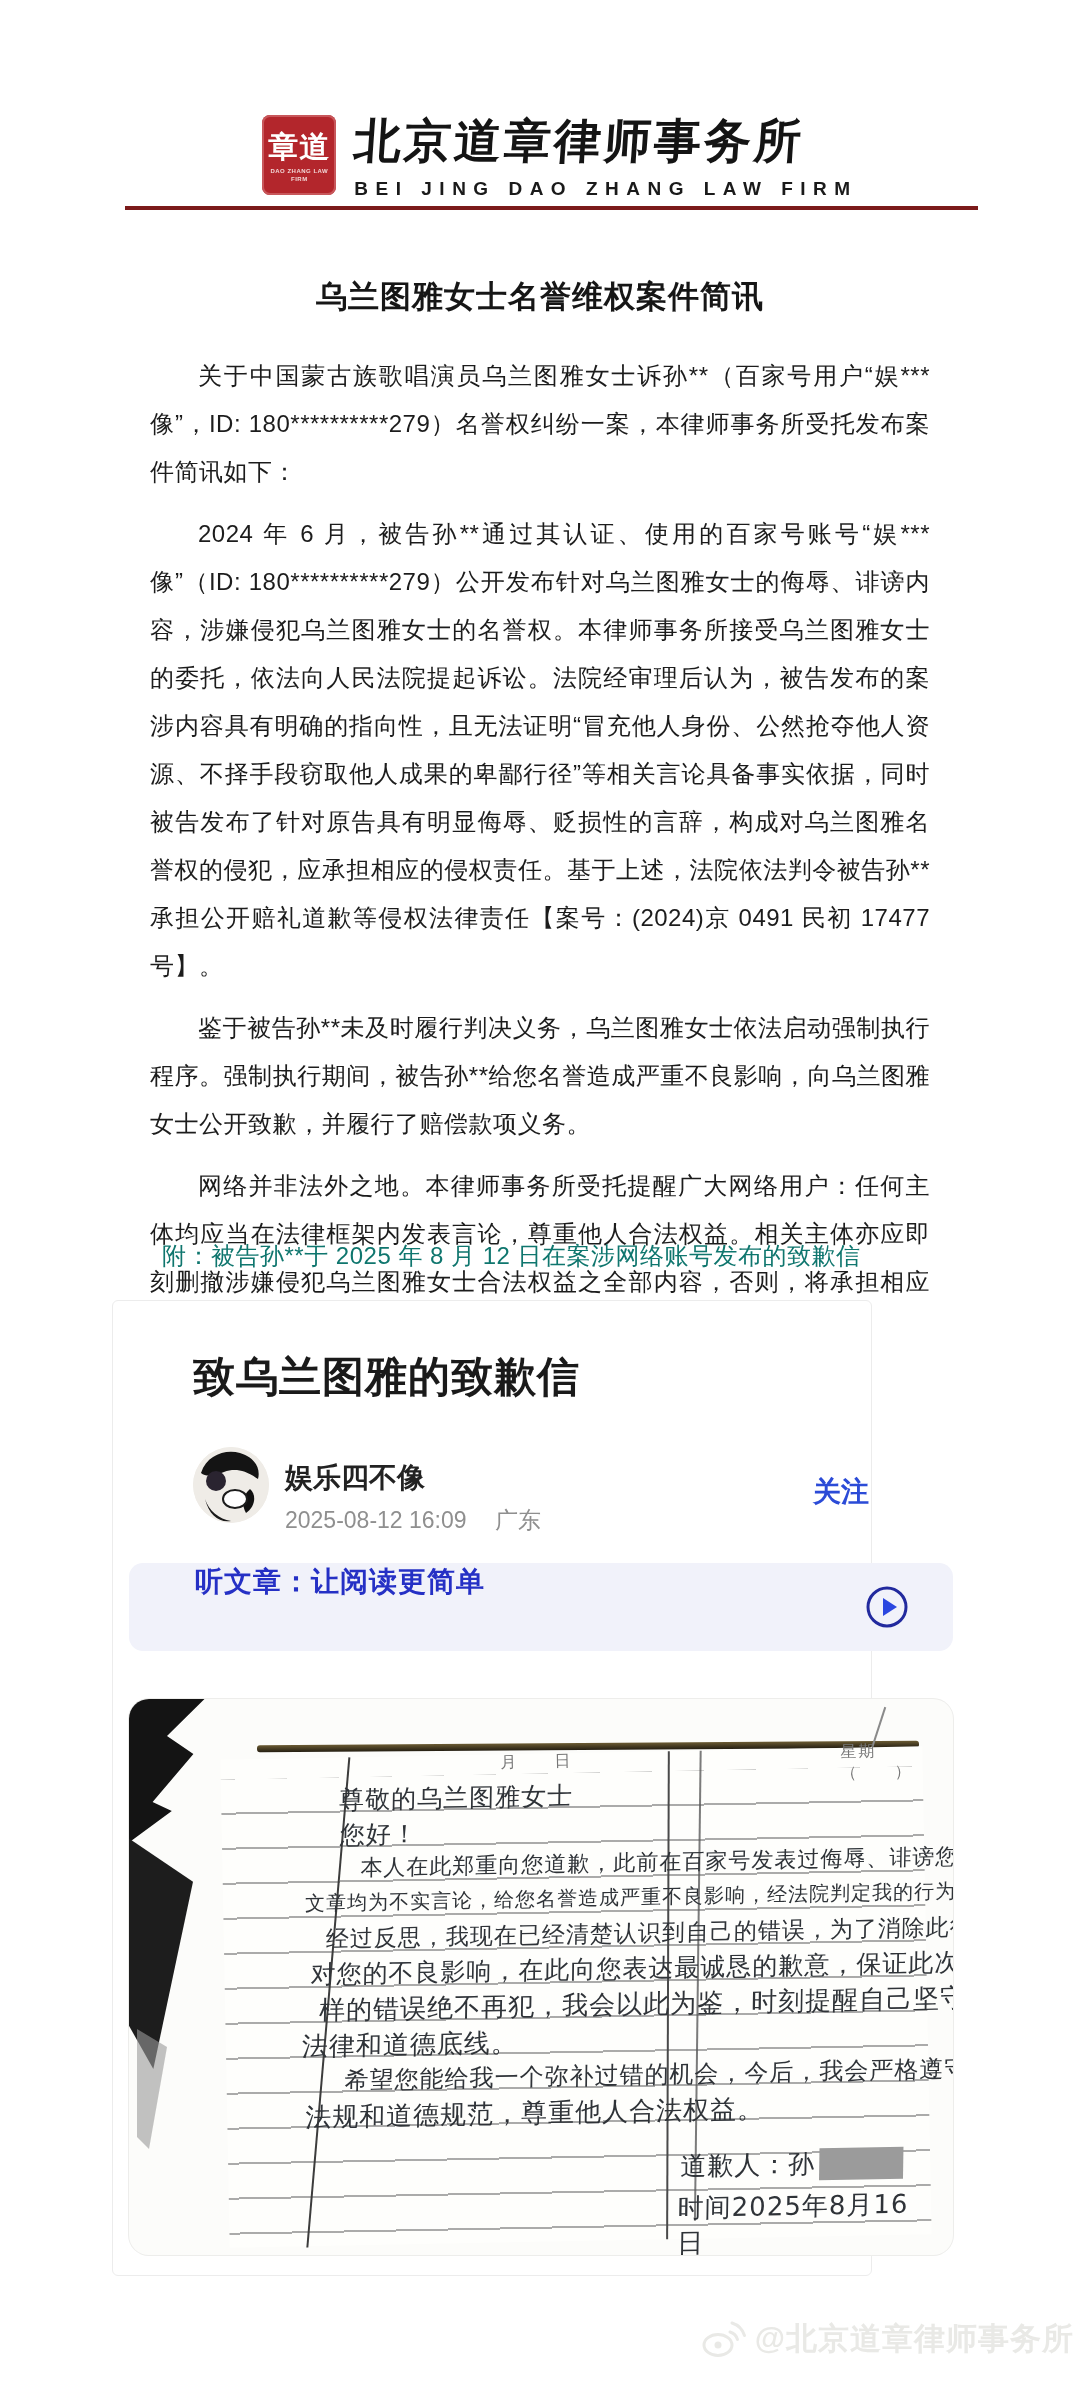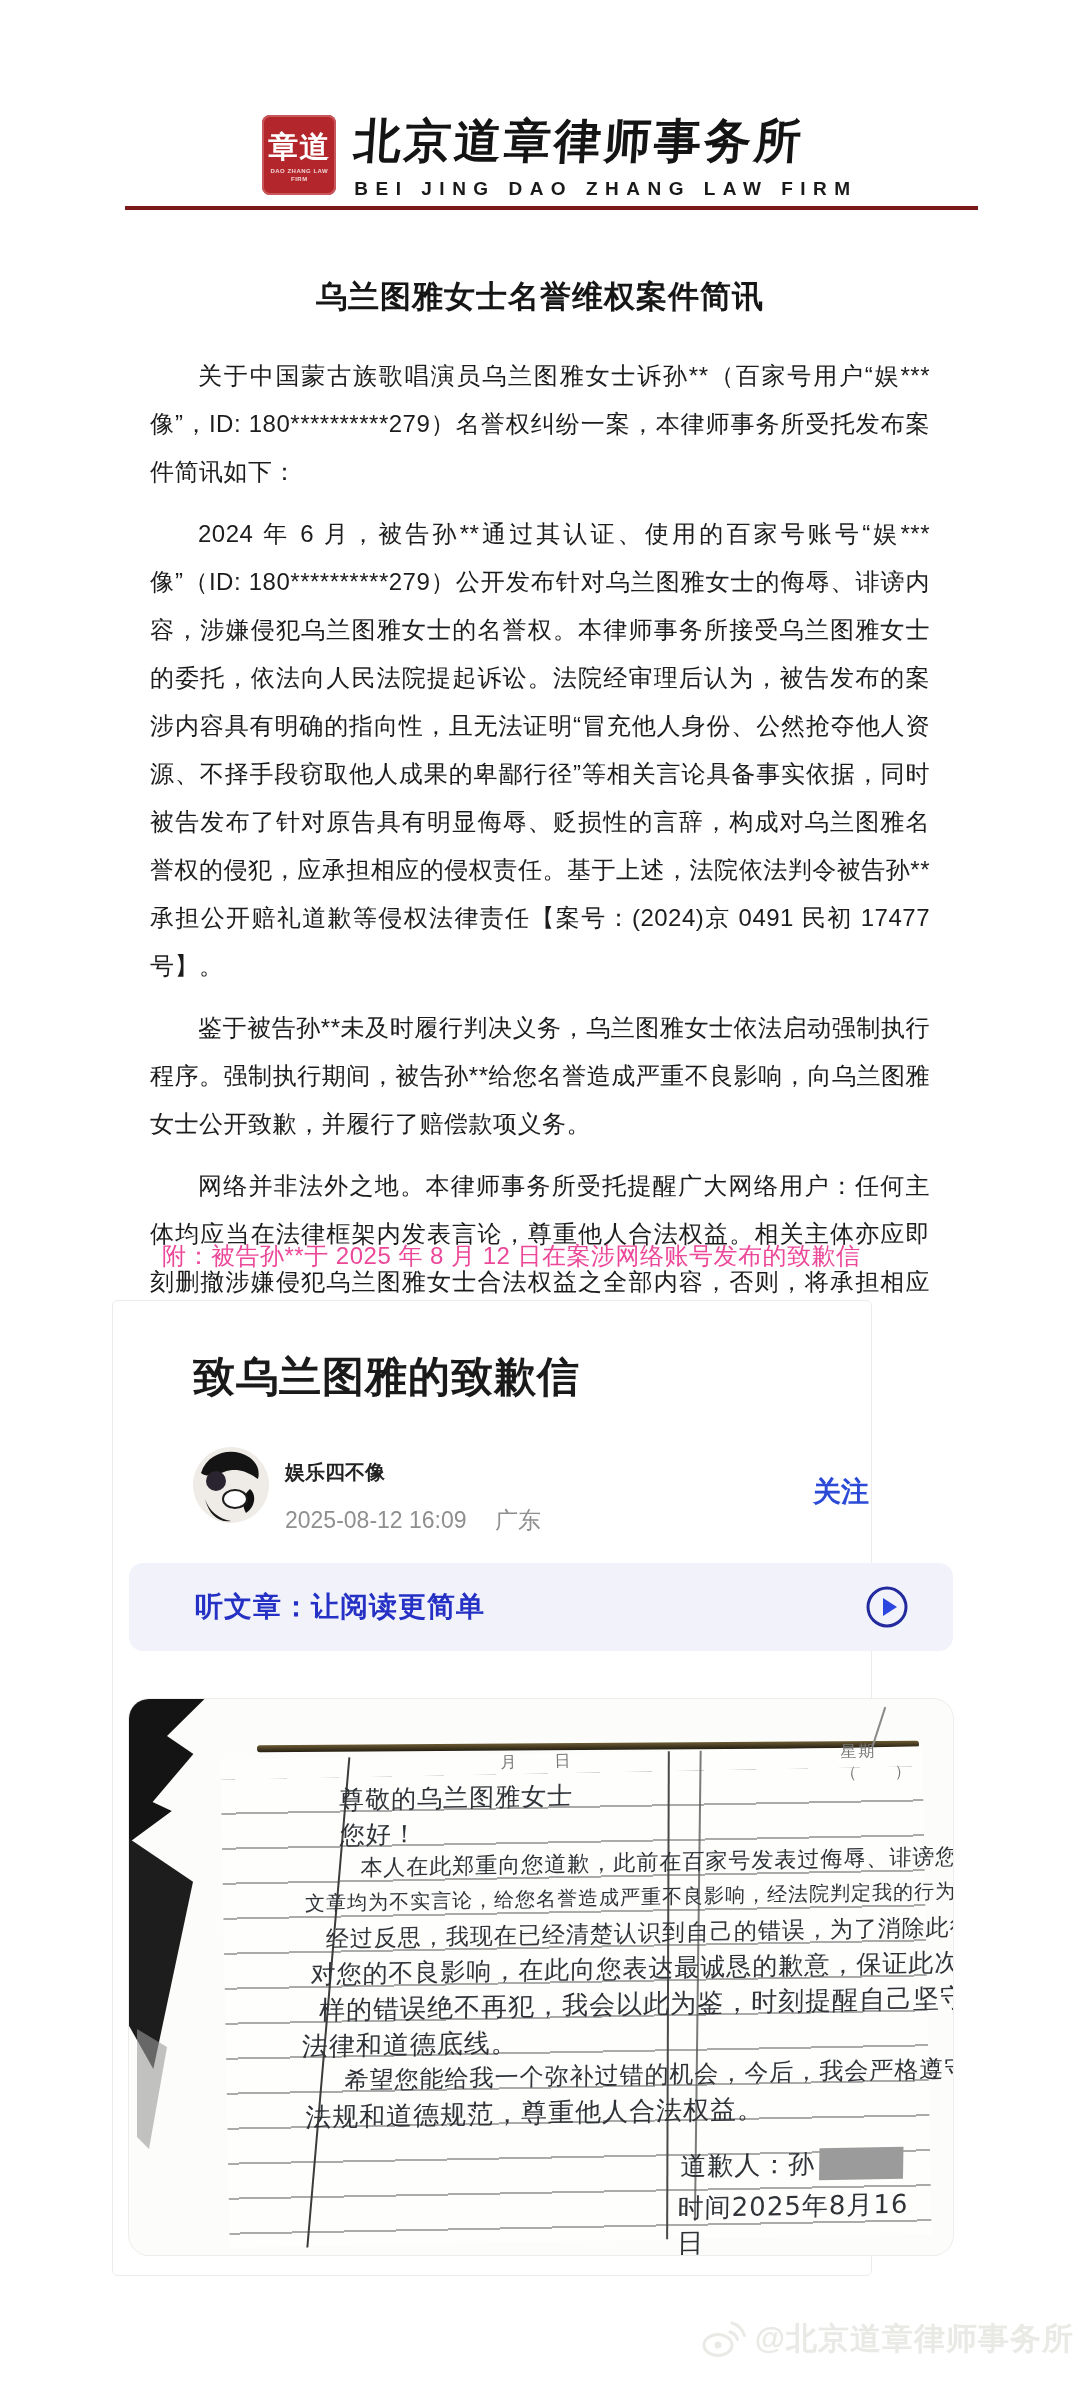--- a/index.html
+++ b/index.html
@@ -14,31 +14,31 @@
   .seal-sub { color:#f2d8d8; font-size:6px; font-weight:bold; letter-spacing:.5px; margin-top:6px; text-align:center; line-height:1.3; width:60px; }
   .firm-cn { font-family:"DejaVu Serif","Liberation Serif",serif; font-weight:bold; font-size:47px; color:#141414; letter-spacing:3px; transform:skewX(-4deg); }
   .firm-en { font-weight:bold; font-size:19px; color:#1a1a1a; letter-spacing:7.5px; margin-top:5px; }
 
   .red-divider { position:absolute; top:206px; left:125px; width:853px; height:4px; background:#7b1a1a; }
 
   
   .doc-title { position:absolute; top:276px; left:0; width:100%; text-align:center; font-size:31px; font-weight:bold; color:#161616; letter-spacing:1px; }
   .doc-body { position:absolute; top:352px; left:150px; width:780px; }
   .doc-body p { font-size:24px; line-height:48px; letter-spacing:.5px; text-align:justify; text-indent:2em; color:#1c1c1c; margin:0 0 14px 0; }
-  .attachment { position:absolute; top:1240px; left:150px; width:780px; font-size:24px; color:#ec4899; text-indent:.5em; letter-spacing:.5px; }
+  .attachment { position:absolute; top:1240px; left:150px; width:780px; font-size:24px; color:#0f766e; text-indent:.5em; letter-spacing:.5px; }
 
   
   .post-card { position:absolute; top:1300px; left:112px; width:760px; height:976px; background:#ffffff; border:1px solid #ececec; border-radius:6px; }
   .post-title { position:absolute; top:48px; left:80px; font-size:42px; font-weight:bold; color:#1a1a1a; letter-spacing:1px; }
   .avatar { position:absolute; top:146px; left:80px; width:76px; height:76px; border-radius:50%; overflow:hidden; background:#efece7; }
-  .author-name { position:absolute; top:158px; left:172px; font-size:20px; font-weight:bold; color:#222; }
+  .author-name { position:absolute; top:158px; left:172px; font-size:28px; font-weight:bold; color:#222; }
   .post-date { position:absolute; top:204px; left:172px; font-size:23px; color:#8f8f8f; }
   .post-date .loc { margin-left:22px; }
   .follow-btn { position:absolute; top:172px; left:700px; font-size:28px; color:#2b4bd7; font-weight:bold; cursor:pointer; }
-  .listen-banner { position:absolute; top:262px; left:16px; width:824px; height:88px; background:#f1f2fa; border-radius:14px; display:flex; align-items:center; }
+  .listen-banner { position:absolute; top:262px; left:16px; width:824px; height:88px; background:#f1f2fa; border-radius:14px; display:flex; align-items:flex-start; }
   .listen-text { margin-left:66px; font-size:28px; font-weight:bold; color:#2530c5; letter-spacing:1px; }
   .play-icon { position:absolute; right:44px; top:22px; width:44px; height:44px; }
 
   
   .letter-photo { position:absolute; top:398px; left:16px; width:824px; height:556px; background:#fcfcfa; border-radius:20px; overflow:hidden; box-shadow:0 0 0 1px #ededeb; }
   .shape-a { position:absolute; left:-10px; top:-8px; width:120px; height:150px; background:#141414; clip-path:polygon(0 0,78% 0,40% 30%,62% 42%,28% 74%,44% 80%,10% 100%,0 100%); }
   .shape-b { position:absolute; left:0; top:130px; width:64px; height:240px; background:#1d1d1d; clip-path:polygon(0 4%,100% 22%,38% 100%,0 82%); }
   .shape-b2 { position:absolute; left:8px; top:330px; width:30px; height:120px; background:#9a9a9a; clip-path:polygon(0 0,100% 15%,40% 100%,0 90%); opacity:.6; }
   .top-edge { position:absolute; left:128px; top:44px; width:662px; height:7px; border-radius:3px; background:linear-gradient(#6b5b33,#241e12); transform:rotate(-.4deg); }
   .corner-line { position:absolute; left:742px; top:6px; width:2px; height:86px; background:#8a8a8a; transform:rotate(18deg); }

